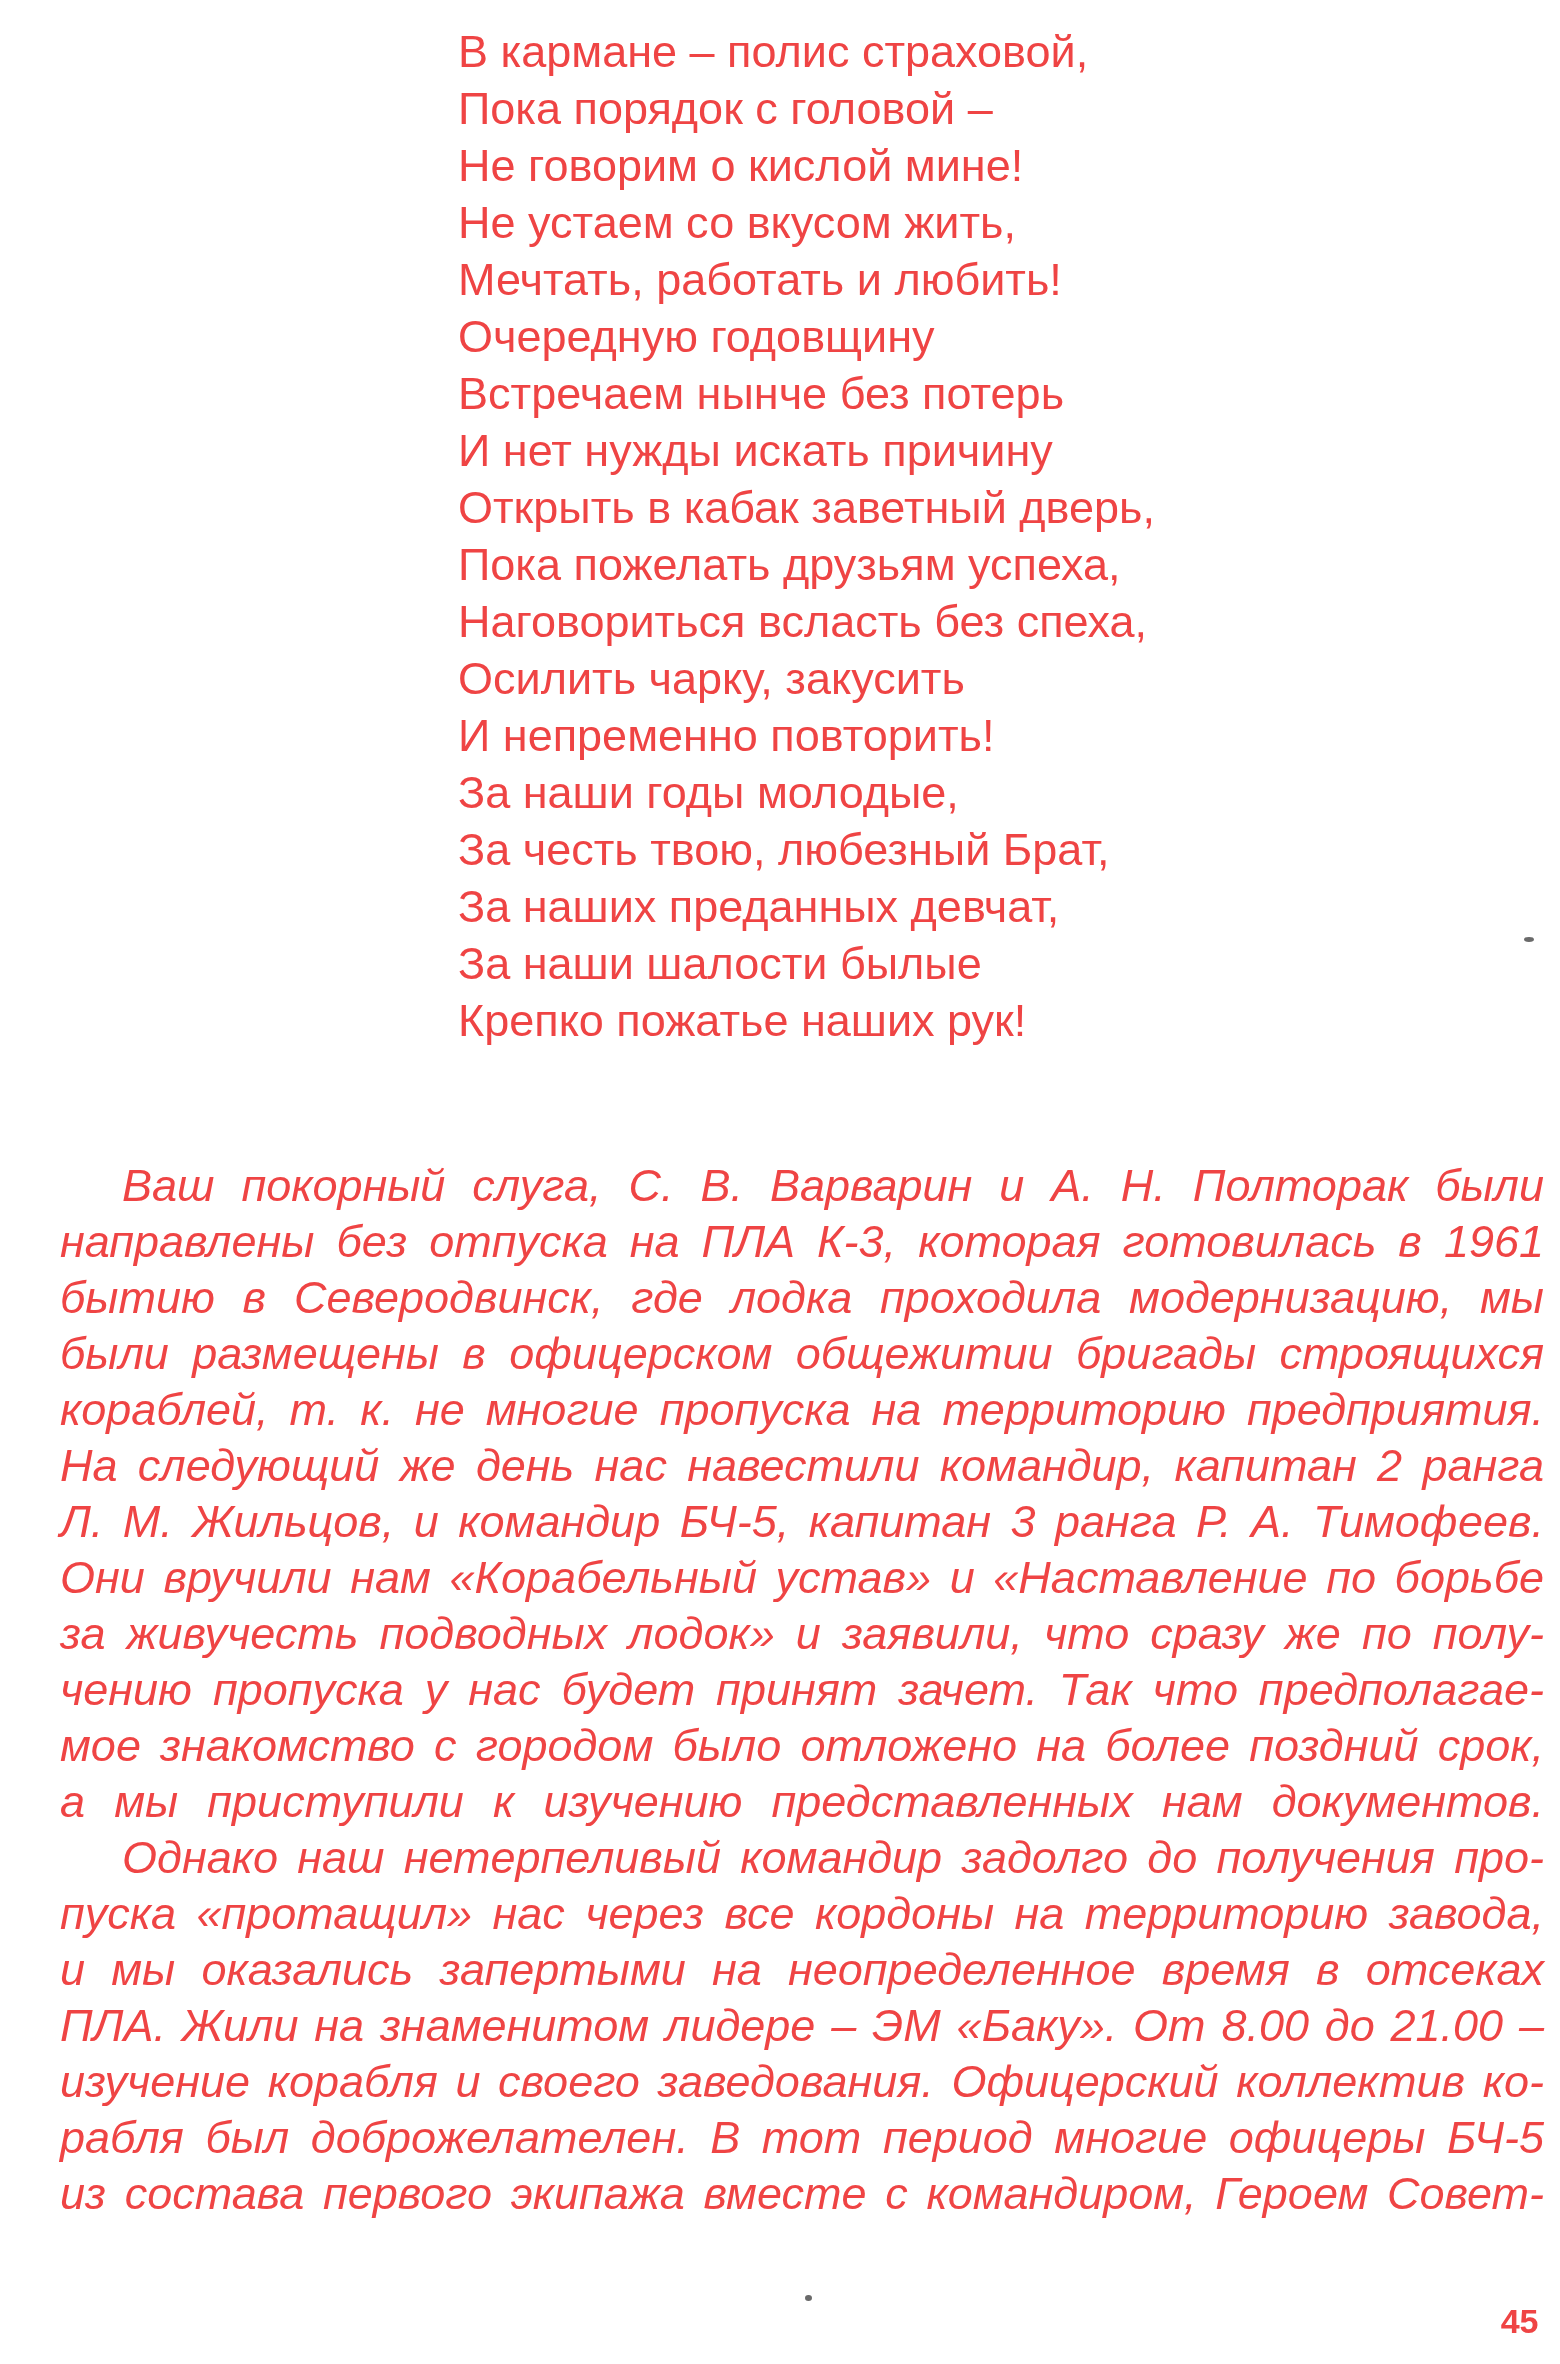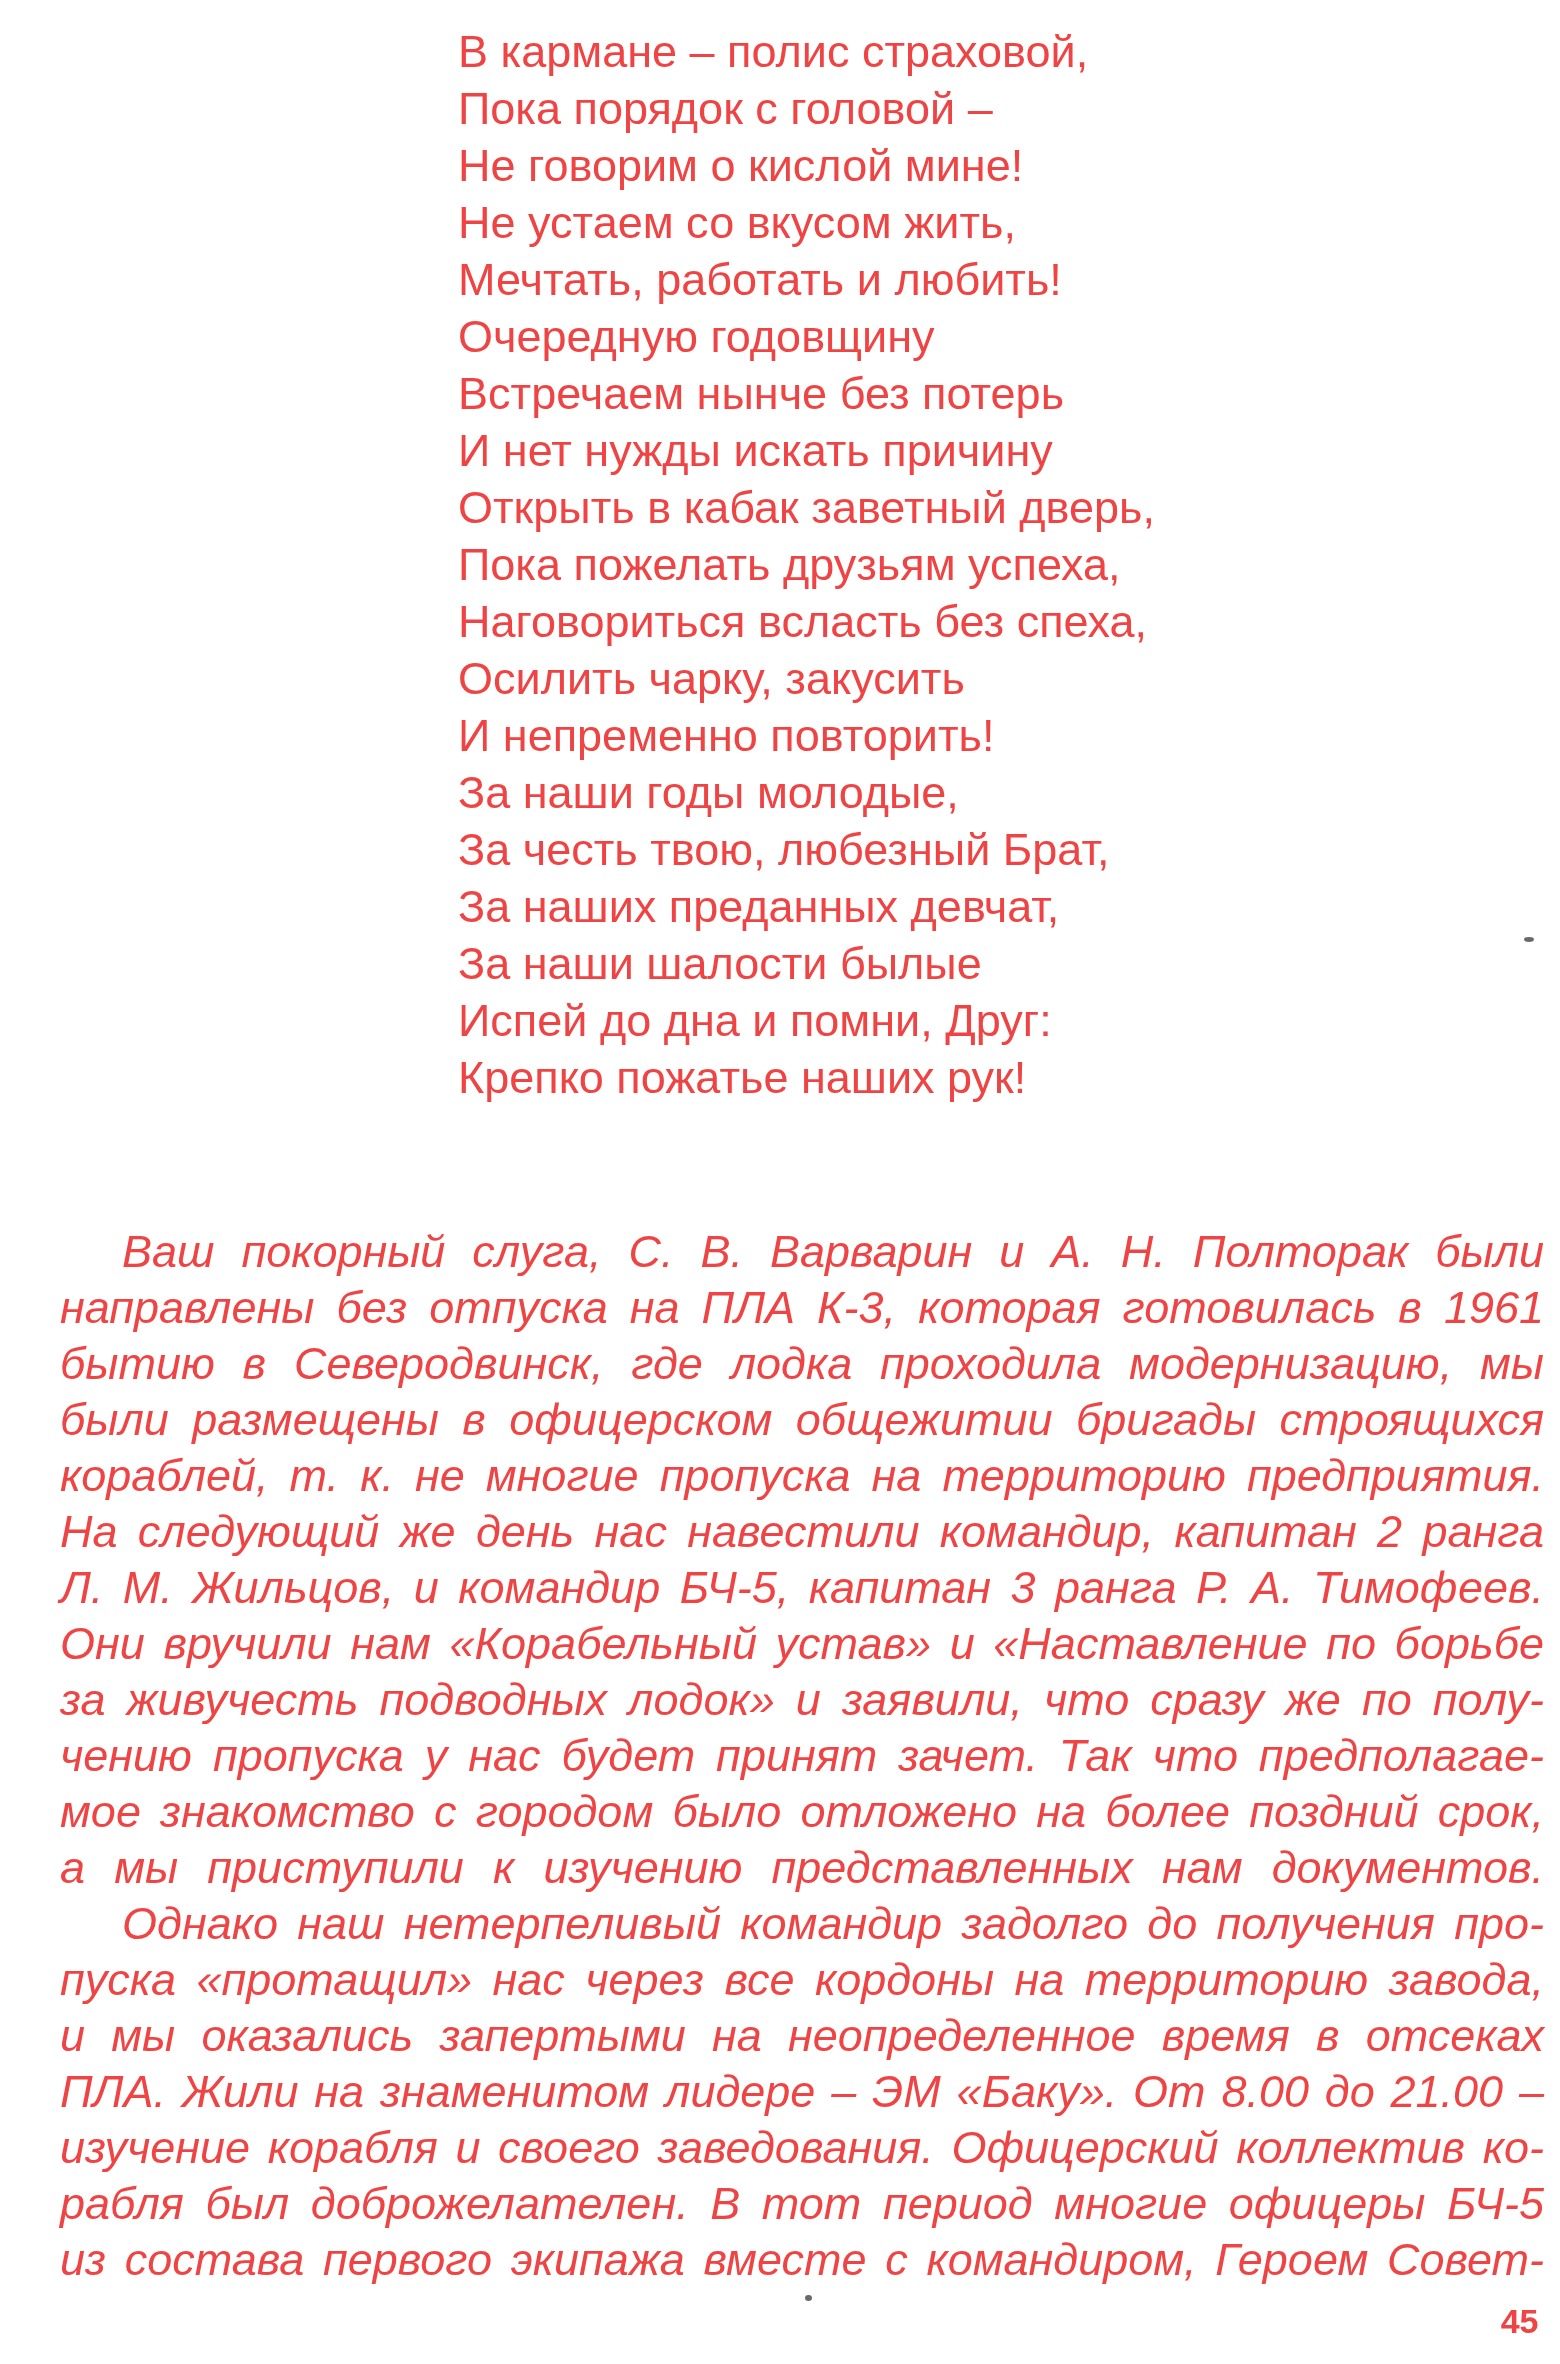--- a/index.html
+++ b/index.html
@@ -22,21 +22,21 @@
   .poem-line {
     font-size: 45px;
     line-height: 57px;
     white-space: nowrap;
     font-weight: normal;
   }
   
   .prose {
     position: absolute;
     left: 60px;
-    top: 1224px;
+    top: 1158px;
     width: 1484px;
   }
   .prose-line {
     font-style: italic;
     font-size: 45px;
     line-height: 56px;
     text-align: justify;
     text-align-last: justify;
   }
   .prose-line.indent { padding-left: 62px; }
@@ -70,21 +70,20 @@
       <div class="poem-line">И нет нужды искать причину</div>
       <div class="poem-line">Открыть в кабак заветный дверь,</div>
       <div class="poem-line">Пока пожелать друзьям успеха,</div>
       <div class="poem-line">Наговориться всласть без спеха,</div>
       <div class="poem-line">Осилить чарку, закусить</div>
       <div class="poem-line">И непременно повторить!</div>
       <div class="poem-line">За наши годы молодые,</div>
       <div class="poem-line">За честь твою, любезный Брат,</div>
       <div class="poem-line">За наших преданных девчат,</div>
       <div class="poem-line">За наши шалости былые</div>
-      <div class="poem-line">Испей до дна и помни, Друг:</div>
       <div class="poem-line lastline">Крепко пожатье наших рук!</div>
     </div>
 
   <div class="prose">
     <div class="para">
         <div class="prose-line indent">Ваш покорный слуга, С. В. Варварин и А. Н. Полторак были</div>
         <div class="prose-line">направлены без отпуска на ПЛА К-3, которая готовилась в 1961</div>
         <div class="prose-line">бытию в Северодвинск, где лодка проходила модернизацию, мы</div>
         <div class="prose-line">были размещены в офицерском общежитии бригады строящихся</div>
         <div class="prose-line">кораблей, т. к. не многие пропуска на территорию предприятия.</div>

